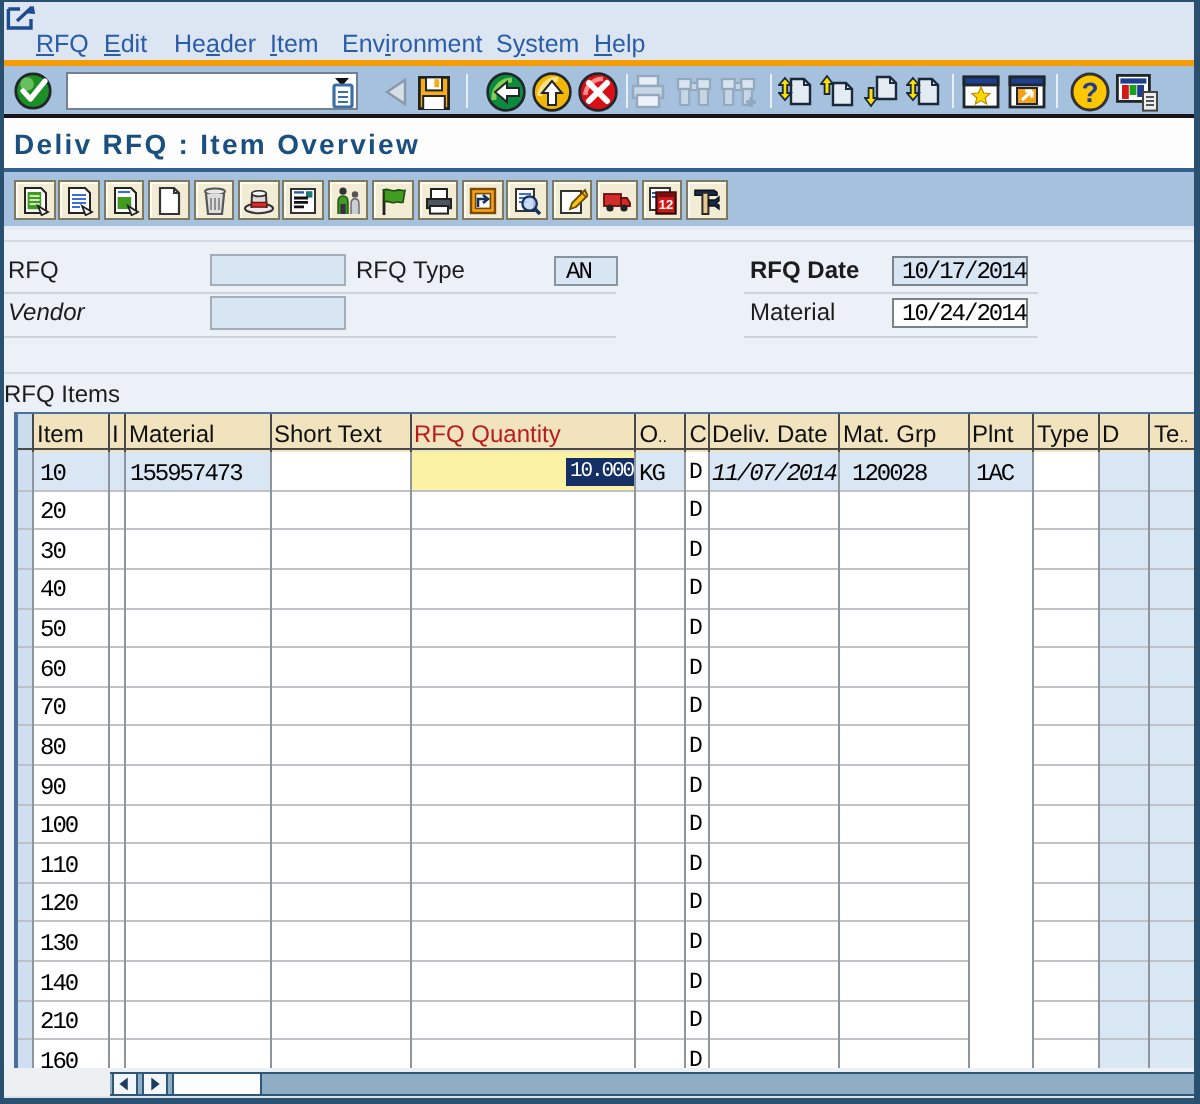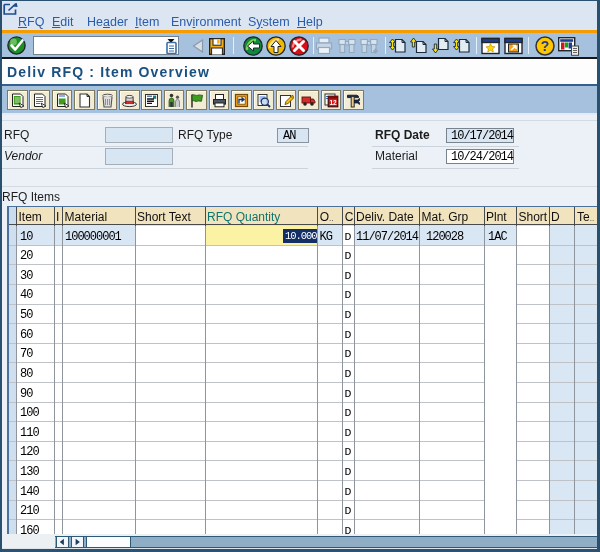--- a/index.html
+++ b/index.html
@@ -322,27 +322,27 @@
 <div id="table">
 <div class="abs" style="left:7px;top:205.5px;width:590px;height:1.5px;background:#49719C;"></div>
 <div class="abs" style="left:7px;top:205.5px;width:1.5px;height:328.3px;background:#49719C;"></div>
 <div class="abs" style="left:8.5px;top:206.5px;width:8px;height:19.0px;background:#CBDCEE;"></div>
 <div class="abs" style="left:16.5px;top:206.5px;width:580.5px;height:19.0px;background:#F1E3BE;"></div>
 <div class="abs" style="left:8.5px;top:224.3px;width:588.5px;height:1.2px;background:#4A4A4A;"></div>
 <div class="abs" style="left:18.5px;top:209.5px;font-size:12px;color:#101010;white-space:nowrap;">Item</div>
 <div class="abs" style="left:56px;top:209.5px;font-size:12px;color:#101010;white-space:nowrap;">I</div>
 <div class="abs" style="left:64.5px;top:209.5px;font-size:12px;color:#101010;white-space:nowrap;">Material</div>
 <div class="abs" style="left:137px;top:209.5px;font-size:12px;color:#101010;white-space:nowrap;">Short Text</div>
-<div class="abs" style="left:207px;top:209.5px;font-size:12px;color:#0f766e;white-space:nowrap;">RFQ Quantity</div>
+<div class="abs" style="left:207px;top:209.5px;font-size:12px;color:#b91c1c;white-space:nowrap;">RFQ Quantity</div>
 <div class="abs" style="left:319.7px;top:209.5px;font-size:12px;color:#101010;white-space:nowrap;">O<span style="font-size:8px;">..</span></div>
 <div class="abs" style="left:344.7px;top:209.5px;font-size:12px;color:#101010;white-space:nowrap;">C</div>
 <div class="abs" style="left:356px;top:209.5px;font-size:12px;color:#101010;white-space:nowrap;">Deliv. Date</div>
 <div class="abs" style="left:421.5px;top:209.5px;font-size:12px;color:#101010;white-space:nowrap;">Mat. Grp</div>
 <div class="abs" style="left:486px;top:209.5px;font-size:12px;color:#101010;white-space:nowrap;">Plnt</div>
-<div class="abs" style="left:518.5px;top:209.5px;font-size:12px;color:#101010;white-space:nowrap;">Short</div>
+<div class="abs" style="left:518.5px;top:209.5px;font-size:12px;color:#101010;white-space:nowrap;">Type</div>
 <div class="abs" style="left:551px;top:209.5px;font-size:12px;color:#101010;white-space:nowrap;">D</div>
 <div class="abs" style="left:577px;top:209.5px;font-size:12px;color:#101010;white-space:nowrap;">Te<span style="font-size:8px;">..</span></div>
 <div class="abs" style="left:16.0px;top:206.5px;width:1.2px;height:19.0px;background:#4A4A4A;"></div>
 <div class="abs" style="left:53.5px;top:206.5px;width:1.2px;height:19.0px;background:#4A4A4A;"></div>
 <div class="abs" style="left:62.0px;top:206.5px;width:1.2px;height:19.0px;background:#4A4A4A;"></div>
 <div class="abs" style="left:134.5px;top:206.5px;width:1.2px;height:19.0px;background:#4A4A4A;"></div>
 <div class="abs" style="left:204.5px;top:206.5px;width:1.2px;height:19.0px;background:#4A4A4A;"></div>
 <div class="abs" style="left:317.2px;top:206.5px;width:1.2px;height:19.0px;background:#4A4A4A;"></div>
 <div class="abs" style="left:342.2px;top:206.5px;width:1.2px;height:19.0px;background:#4A4A4A;"></div>
 <div class="abs" style="left:353.5px;top:206.5px;width:1.2px;height:19.0px;background:#4A4A4A;"></div>
@@ -401,24 +401,24 @@
 <div class="abs" style="left:204.5px;top:225.5px;width:1px;height:308.3px;background:#8E959D;"></div>
 <div class="abs" style="left:317.2px;top:225.5px;width:1px;height:308.3px;background:#8E959D;"></div>
 <div class="abs" style="left:342.2px;top:225.5px;width:1px;height:308.3px;background:#8E959D;"></div>
 <div class="abs" style="left:353.5px;top:225.5px;width:1px;height:308.3px;background:#8E959D;"></div>
 <div class="abs" style="left:418.5px;top:225.5px;width:1px;height:308.3px;background:#8E959D;"></div>
 <div class="abs" style="left:483.5px;top:225.5px;width:1px;height:308.3px;background:#8E959D;"></div>
 <div class="abs" style="left:516.0px;top:225.5px;width:1px;height:308.3px;background:#8E959D;"></div>
 <div class="abs" style="left:548.5px;top:225.5px;width:1px;height:308.3px;background:#8E959D;"></div>
 <div class="abs" style="left:574.0px;top:225.5px;width:1px;height:308.3px;background:#8E959D;"></div>
 <div class="cnum" style="left:20px;top:229.5px;">10</div>
-<div class="cnum" style="left:65px;top:229.5px;">100000001</div>
+<div class="cnum" style="left:65px;top:229.5px;">155957473</div>
 <div class="cnum" style="left:319.5px;top:229.5px;">KG</div>
 <div class="cnum" style="left:344.5px;top:229.5px;font-size:11.5px;">D</div>
-<div class="cnum" style="left:356px;top:229.5px;">11/07/2014</div>
+<div class="cnum" style="left:356px;top:229.5px;font-style:italic;">11/07/2014</div>
 <div class="cnum" style="left:426px;top:229.5px;">120028</div>
 <div class="cnum" style="left:488px;top:229.5px;">1AC</div>
 <div class="cnum" style="left:20px;top:249.1px;">20</div>
 <div class="cnum" style="left:344.5px;top:249.1px;font-size:11.5px;">D</div>
 <div class="cnum" style="left:20px;top:268.7px;text-align:center;">30</div>
 <div class="cnum" style="left:344.5px;top:268.7px;font-size:11.5px;">D</div>
 <div class="cnum" style="left:20px;top:288.4px;">40</div>
 <div class="cnum" style="left:344.5px;top:288.4px;font-size:11.5px;">D</div>
 <div class="cnum" style="left:20px;top:308.0px;">50</div>
 <div class="cnum" style="left:344.5px;top:308.0px;font-size:11.5px;">D</div>

